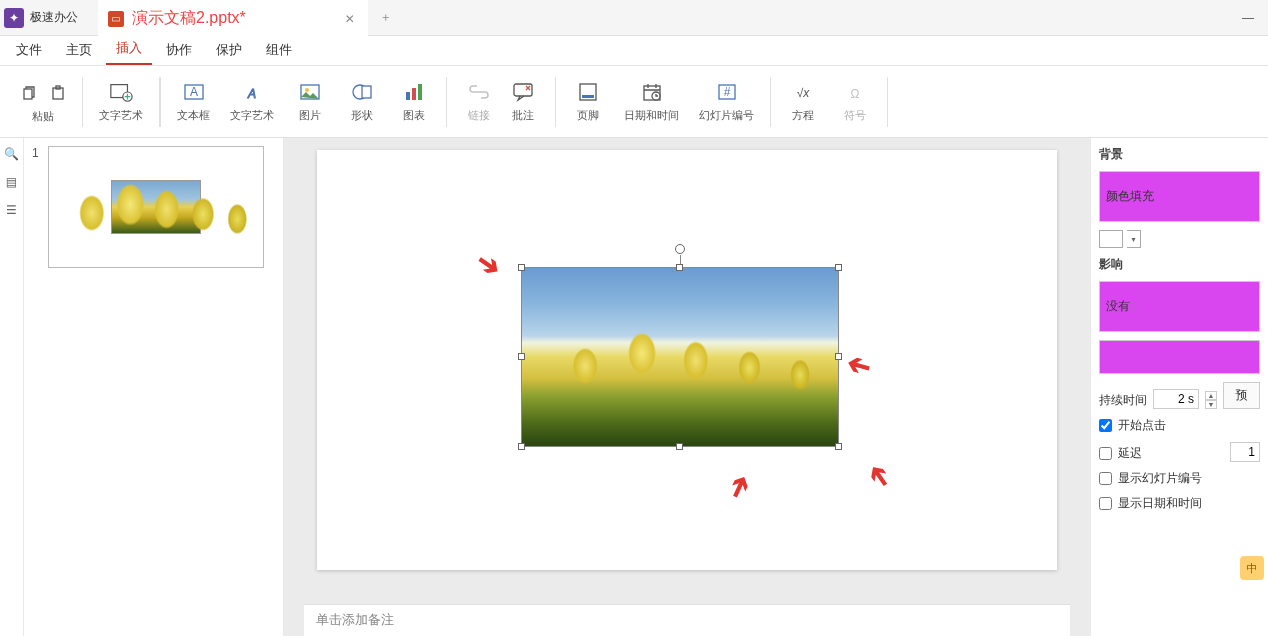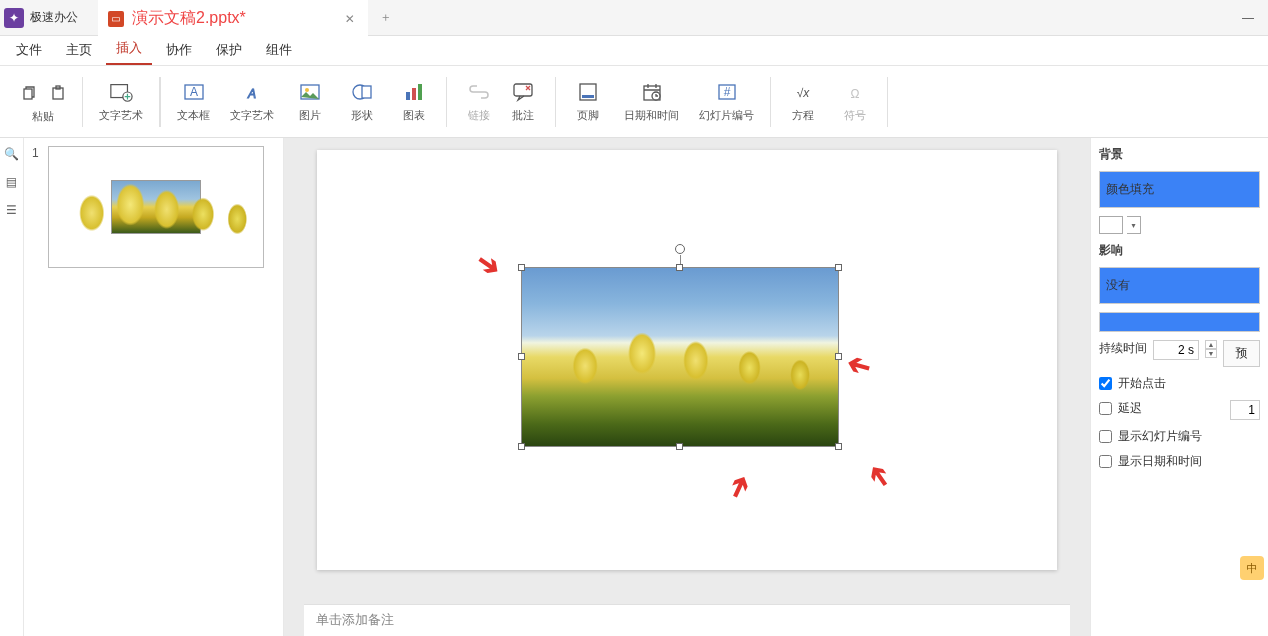--- a/index.html
+++ b/index.html
@@ -43,25 +43,25 @@
 .handle{position:absolute;width:7px;height:7px;background:#fff;border:1px solid #666}
 .h-tl{left:-4px;top:-4px}.h-tr{right:-4px;top:-4px}.h-bl{left:-4px;bottom:-4px}.h-br{right:-4px;bottom:-4px}
 .h-t{left:50%;top:-4px;margin-left:-4px}.h-b{left:50%;bottom:-4px;margin-left:-4px}
 .h-l{left:-4px;top:50%;margin-top:-4px}.h-r{right:-4px;top:50%;margin-top:-4px}
 .rot{position:absolute;left:50%;top:-24px;margin-left:-5px;width:10px;height:10px;border:1px solid #666;border-radius:50%;background:#fff}
 .rot::after{content:"";position:absolute;left:4px;top:10px;width:1px;height:10px;background:#888}
 .arrow{position:absolute;color:#e3342f;font-size:28px;font-weight:bold}
 .notes-hint{height:32px;background:#fff;border-top:1px solid #e0e0e0;padding:6px 12px;color:#888;font-size:13px;margin:0 20px}
 .rightpanel{width:178px;background:#fff;border-left:1px solid #e8e8e8;padding:8px 8px;display:flex;flex-direction:column;gap:8px;font-size:12px;color:#333}
 .rp-title{font-weight:bold;color:#444}
-.rp-select{border:1px solid #ccc;padding:9px 6px;background:#3b82f6}
+.rp-select{border:1px solid #ccc;padding:16px 6px;background:#d946ef}
 .rp-color{display:flex;align-items:center;gap:4px}
 .rp-swatch{width:24px;height:18px;border:1px solid #aaa;background:#fff}
 .rp-drop{width:14px;height:18px;border:1px solid #aaa;border-left:none;display:flex;align-items:center;justify-content:center;font-size:8px;color:#666}
-.rp-row{display:flex;align-items:flex-start;gap:6px}
+.rp-row{display:flex;align-items:flex-end;gap:6px}
 .rp-inp{width:46px;border:1px solid #ccc;padding:2px 4px;text-align:right}
 .rp-spin{display:flex;flex-direction:column}
 .rp-spin div{width:12px;height:9px;border:1px solid #ccc;font-size:7px;display:flex;align-items:center;justify-content:center;color:#666}
 .rp-btn{border:1px solid #ccc;padding:4px;text-align:center;background:#fafafa}
 .rp-chk{display:flex;align-items:center;gap:6px}
 .rp-chk input{width:13px;height:13px}
 .float-badge{position:absolute;right:4px;bottom:56px;width:24px;height:24px;background:#ffd070;border-radius:4px;display:flex;align-items:center;justify-content:center;font-size:11px;color:#8a5a00}
 
 .tulip-ov{position:absolute;inset:0;background:
  radial-gradient(ellipse 18px 26px at 20% 55%,#f0e070 0%,#d8c030 60%,transparent 70%),

